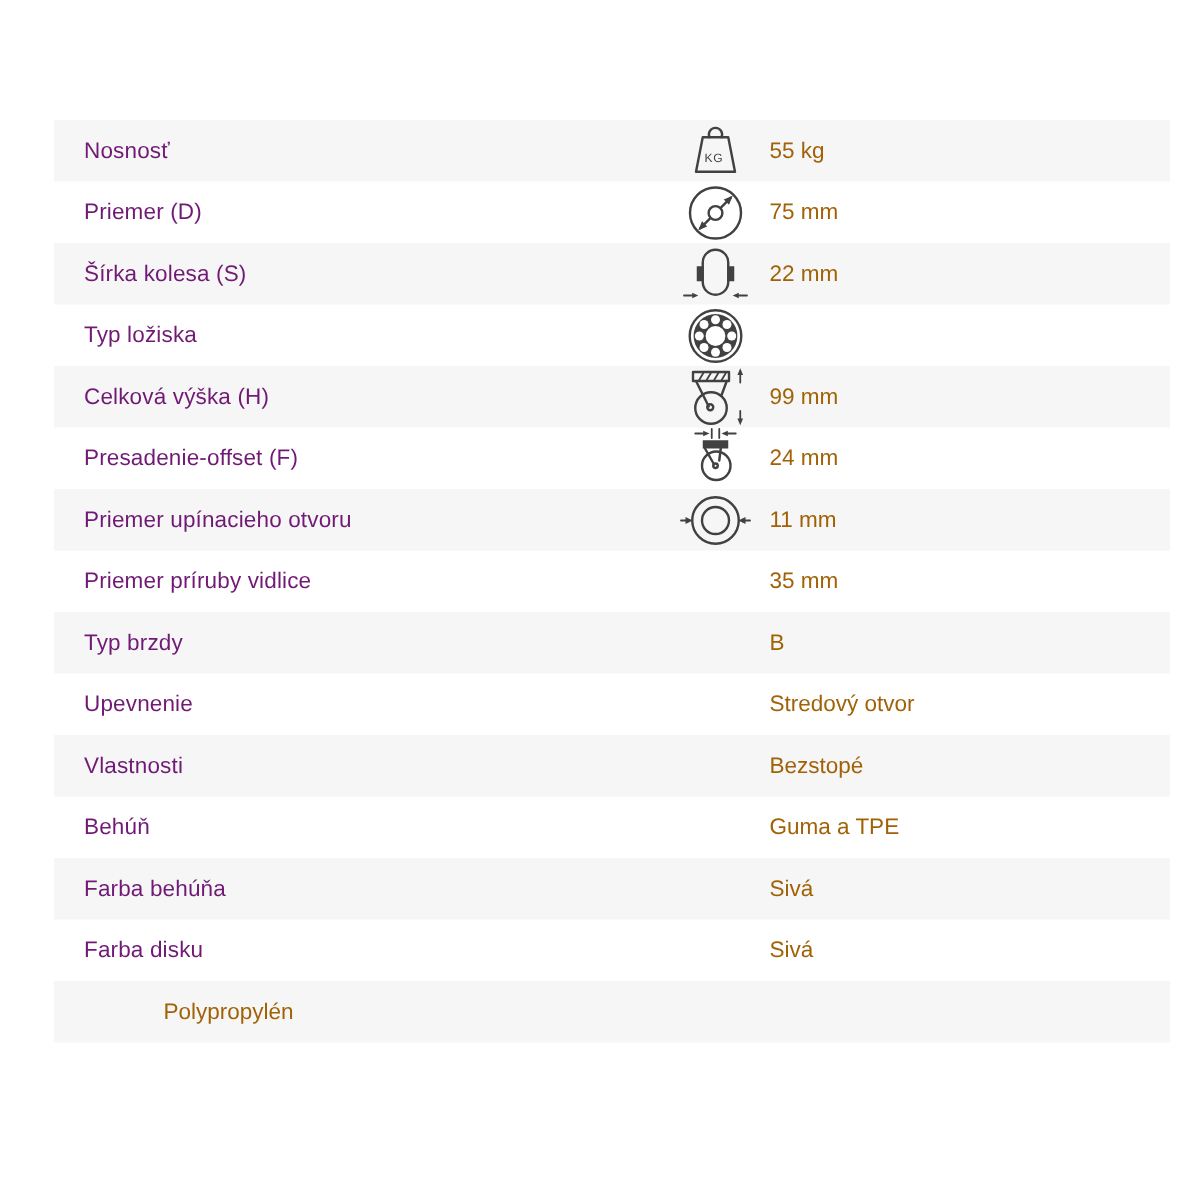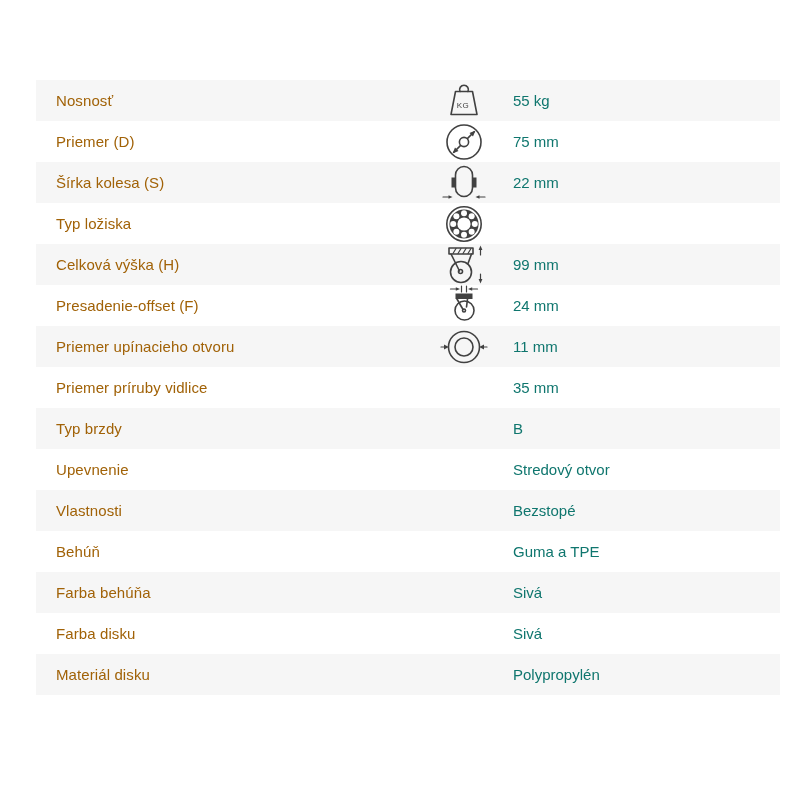--- a/index.html
+++ b/index.html
@@ -6,24 +6,24 @@
   body {
     width:800px; height:800px; background:#ffffff; position:relative;
     font-family:"Liberation Sans","DejaVu Sans",sans-serif;
     -webkit-font-smoothing:antialiased;
   }
   .spec-table { position:absolute; left:36px; top:80px; width:744px; }
   .row { height:41px; display:flex; align-items:center; }
   .row:nth-child(odd) { background:#f6f6f6; }
   .cell-label {
     width:404px; box-sizing:border-box; padding-left:20px;
-    font-size:15px; color:#a16207; letter-spacing:0.1px; white-space:nowrap;
+    font-size:15px; color:#701a75; letter-spacing:0.1px; white-space:nowrap;
   }
-  .cell-icon { width:73px; display:flex; align-items:center; }
-  .cell-value { flex:1; font-size:15px; color:#0f766e; white-space:nowrap; }
+  .cell-icon { width:73px; display:flex; justify-content:center; align-items:center; }
+  .cell-value { flex:1; font-size:15px; color:#a16207; white-space:nowrap; }
   .cell-icon svg { display:block; overflow:visible; }
   .s { stroke:#414141; stroke-width:1.6; fill:none; stroke-linecap:round; stroke-linejoin:round; }
   .sthin { stroke:#414141; stroke-width:1.2; fill:none; stroke-linecap:round; }
   .f { fill:#414141; stroke:none; }
   .wf { fill:#ffffff; }
   .kg-text { fill:#414141; font-size:8px; letter-spacing:0.5px; font-family:"Liberation Sans",sans-serif; }
 </style>
 </head>
 <body>
 
@@ -184,18 +184,17 @@
     <div class="cell-value">Sivá</div>
   </div>
 
   <div class="row">
     <div class="cell-label">Farba disku</div>
     <div class="cell-icon"></div>
     <div class="cell-value">Sivá</div>
   </div>
 
   <div class="row">
-    <div class="cell-label">Materiál disku</div>
     <div class="cell-icon"></div>
     <div class="cell-value">Polypropylén</div>
   </div>
 
 </div>
 
 </body></html>

